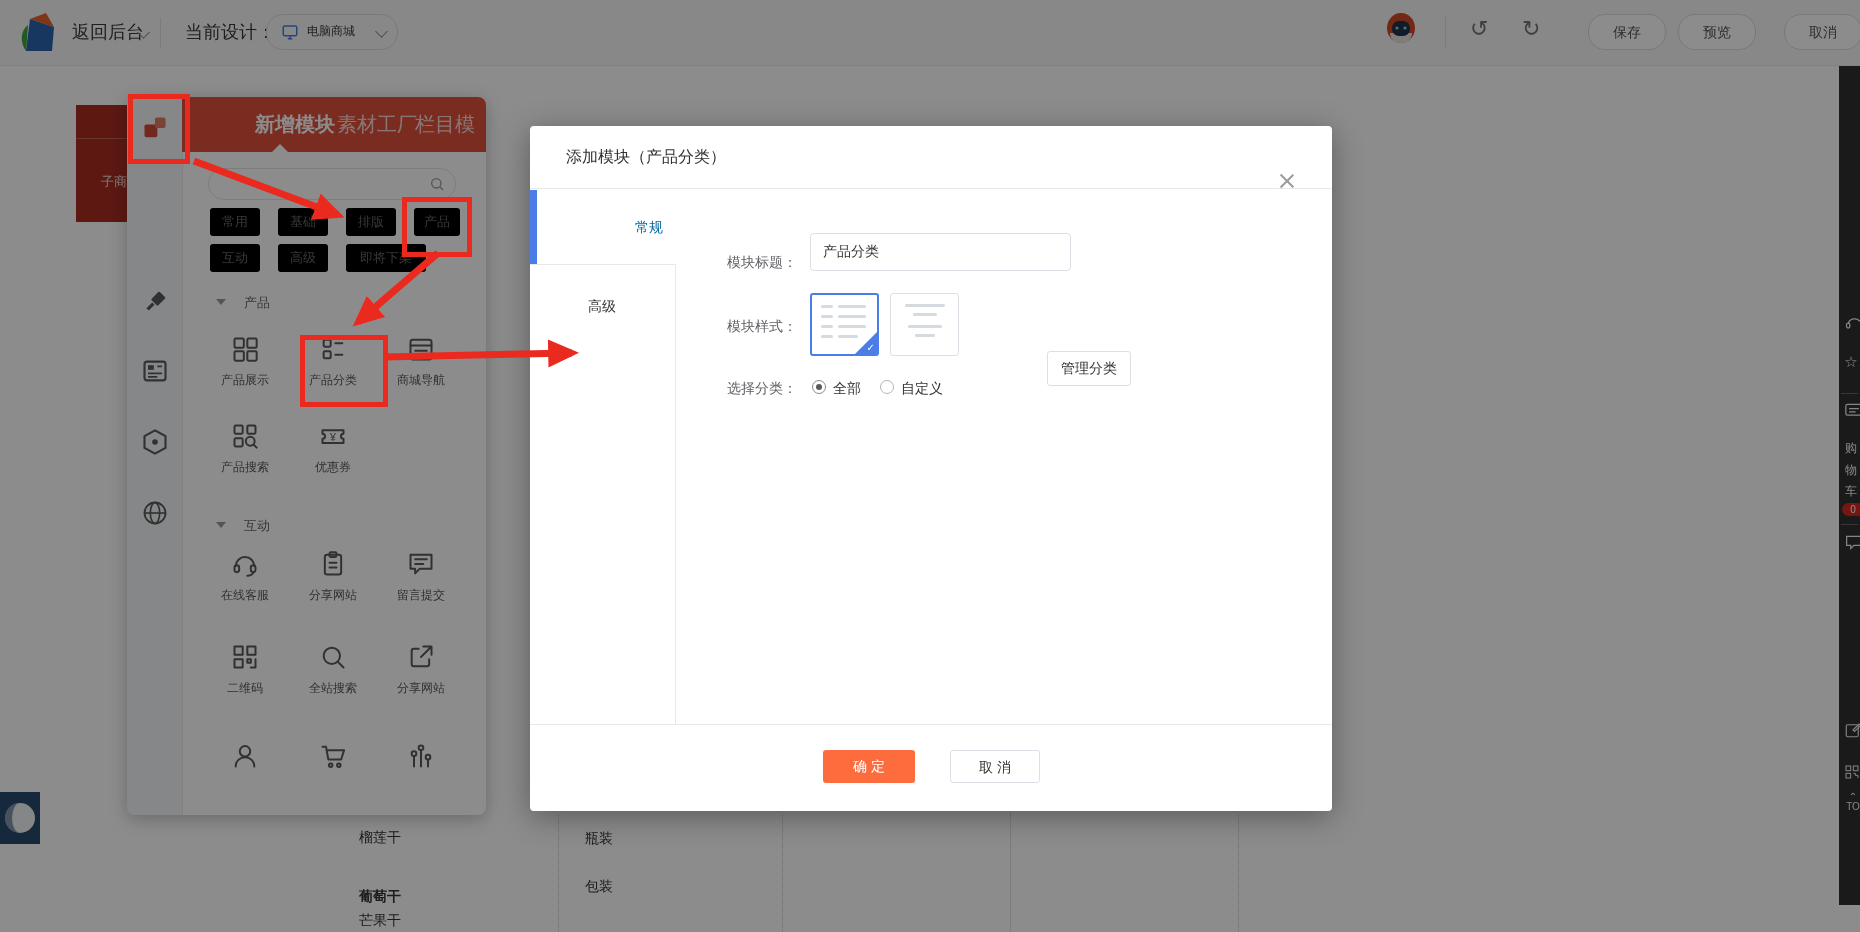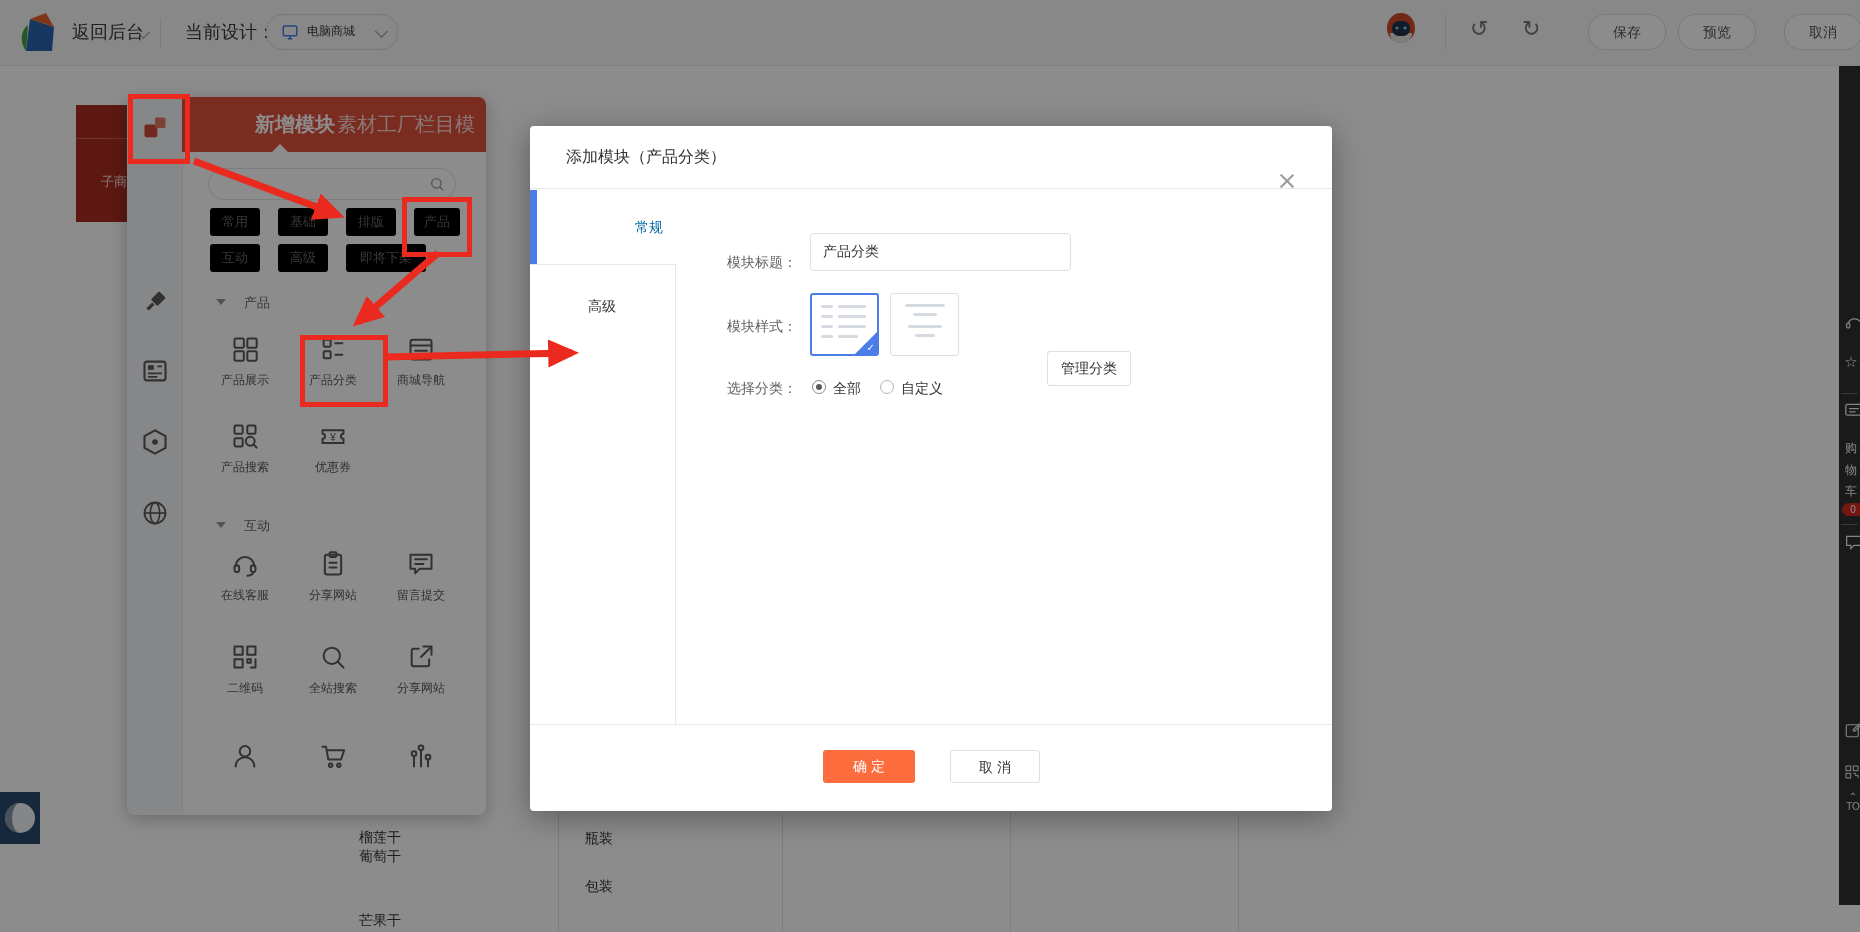--- a/index.html
+++ b/index.html
@@ -91,21 +91,21 @@
   <div class="abs" id="banner">
     <div class="bline"></div>
     <div class="abs" style="left:25px;top:68px;color:#f0d9d6;font-size:13px;white-space:nowrap;">子商</div>
   </div>
 
   <div class="abs vline" style="left:558px;top:815px;height:117px;"></div>
   <div class="abs vline" style="left:782px;top:815px;height:117px;"></div>
   <div class="abs vline" style="left:1010px;top:813px;height:119px;"></div>
   <div class="abs vline" style="left:1238px;top:815px;height:117px;"></div>
   <div class="abs bg-cell" style="left:359px;top:829px;">榴莲干</div>
-  <div class="abs bg-cell" style="left:359px;top:848px;">葡萄干</div>
+  <div class="abs bg-cell" style="left:359px;top:888px;font-weight:bold;">葡萄干</div>
   <div class="abs bg-cell" style="left:359px;top:912px;">芒果干</div>
   <div class="abs bg-cell" style="left:585px;top:830px;">瓶装</div>
   <div class="abs bg-cell" style="left:585px;top:878px;">包装</div>
 
   <div class="abs" id="topbar">
     <svg class="abs" style="left:16px;top:9px;" width="44" height="46" viewBox="0 0 44 46">
       <path d="M10 42 L14 10 L38 18 L36 42 Z" fill="#2a63b0"></path>
       <path d="M14 10 L30 4 L38 18 Z" fill="#e8622d"></path>
       <path d="M10 42 C4 34 4 22 12 16 L11 30 Z" fill="#3fa344"></path>
     </svg>

